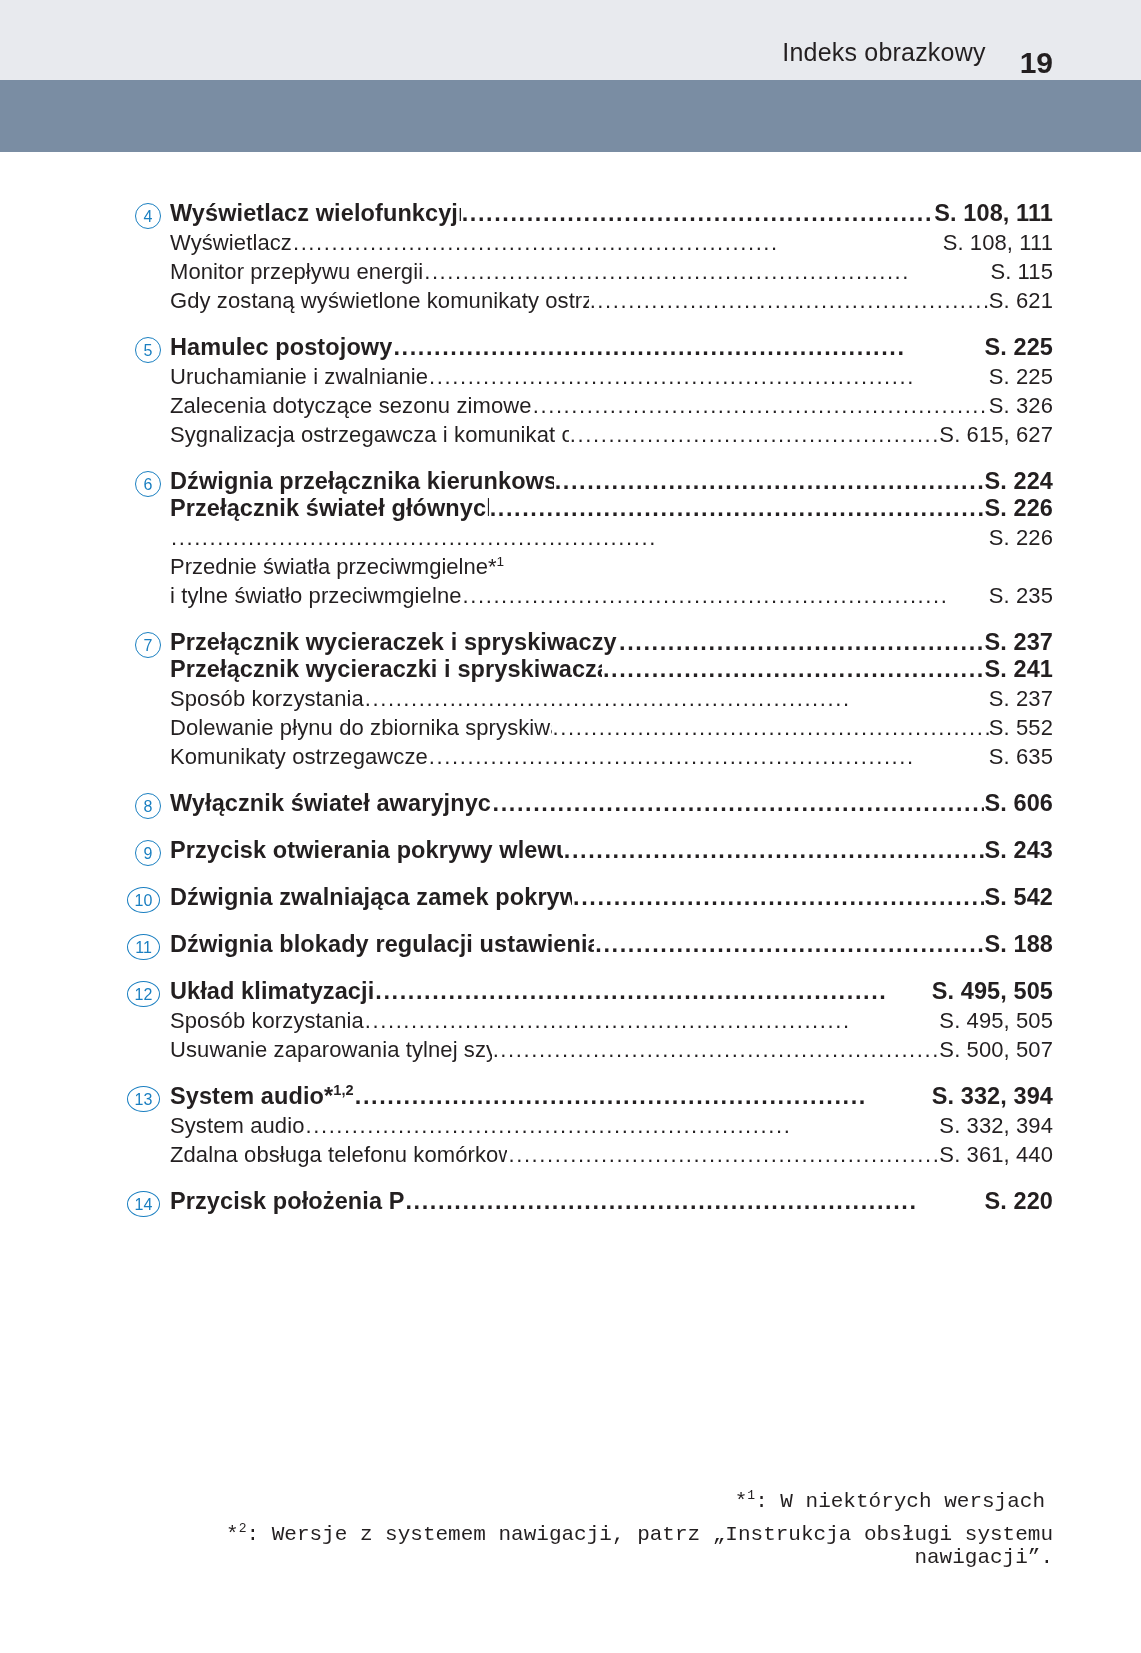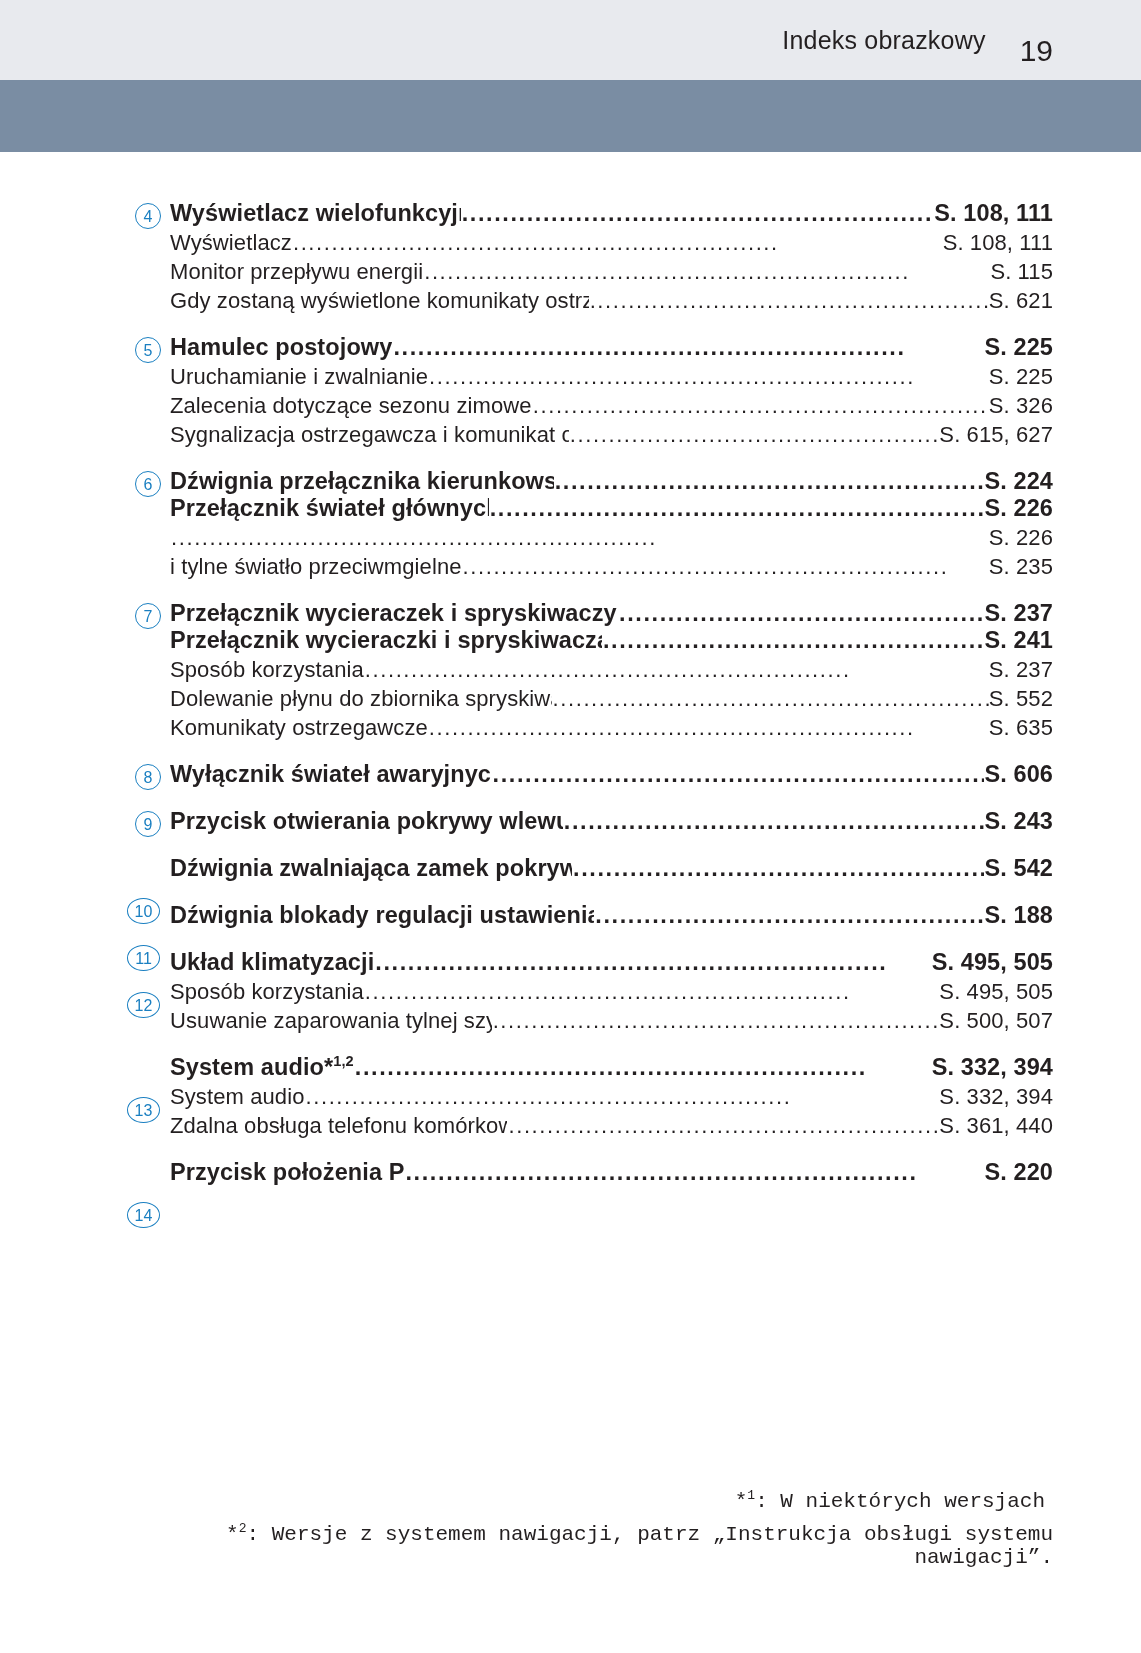--- a/index.html
+++ b/index.html
@@ -18,34 +18,34 @@
 
   
   .page-header {
     height: 80px;
     background: #e8eaee;
     position: relative;
   }
   .header-inner {
     position: absolute;
     right: 88px;
-    top: 0;
+    top: 12px;
     height: 80px;
     display: flex;
     align-items: center;
     gap: 34px;
   }
   .header-title {
     font-size: 25px;
     color: #231f20;
     letter-spacing: 0.2px;
   }
   .header-page-number {
     font-size: 30px;
-    font-weight: normal;
+    font-weight: bold;
     color: #231f20;
     margin-top: 22px;
   }
   .header-bar {
     height: 72px;
     background: #7a8da3;
   }
 
   
   .content {
@@ -72,21 +72,20 @@
     font-size: 16px;
     line-height: 25px;
     text-align: center;
     font-family: "Liberation Sans", sans-serif;
     box-sizing: border-box;
   }
   .num-badge.wide {
     left: -43px;
     width: 33px;
     border-radius: 50%;
-    margin-top: 40px;
   }
 
   .line {
     display: flex;
     align-items: baseline;
     width: 100%;
     white-space: nowrap;
   }
   .line .label {
     flex: 0 1 auto;
@@ -232,20 +231,21 @@
     </div>
     <div class="line main-line">
       <span class="label">Przełącznik świateł głównych</span>
       <span class="dots">...............................................................</span>
       <span class="page">S. 226</span>
     </div>
     <div class="line sub-line">
       <span class="dots">...............................................................</span>
       <span class="page">S. 226</span>
     </div>
+    <div class="plain-line"><span>Przednie światła przeciwmgielne</span><span class="star">*</span><sup>1</sup></div>
     <div class="line sub-line">
       <span class="label">i tylne światło przeciwmgielne</span>
       <span class="dots">...............................................................</span>
       <span class="page">S. 235</span>
     </div>
   </div>
 
   <div class="entry">
     <span class="num-badge">7</span>
     <div class="line main-line">

